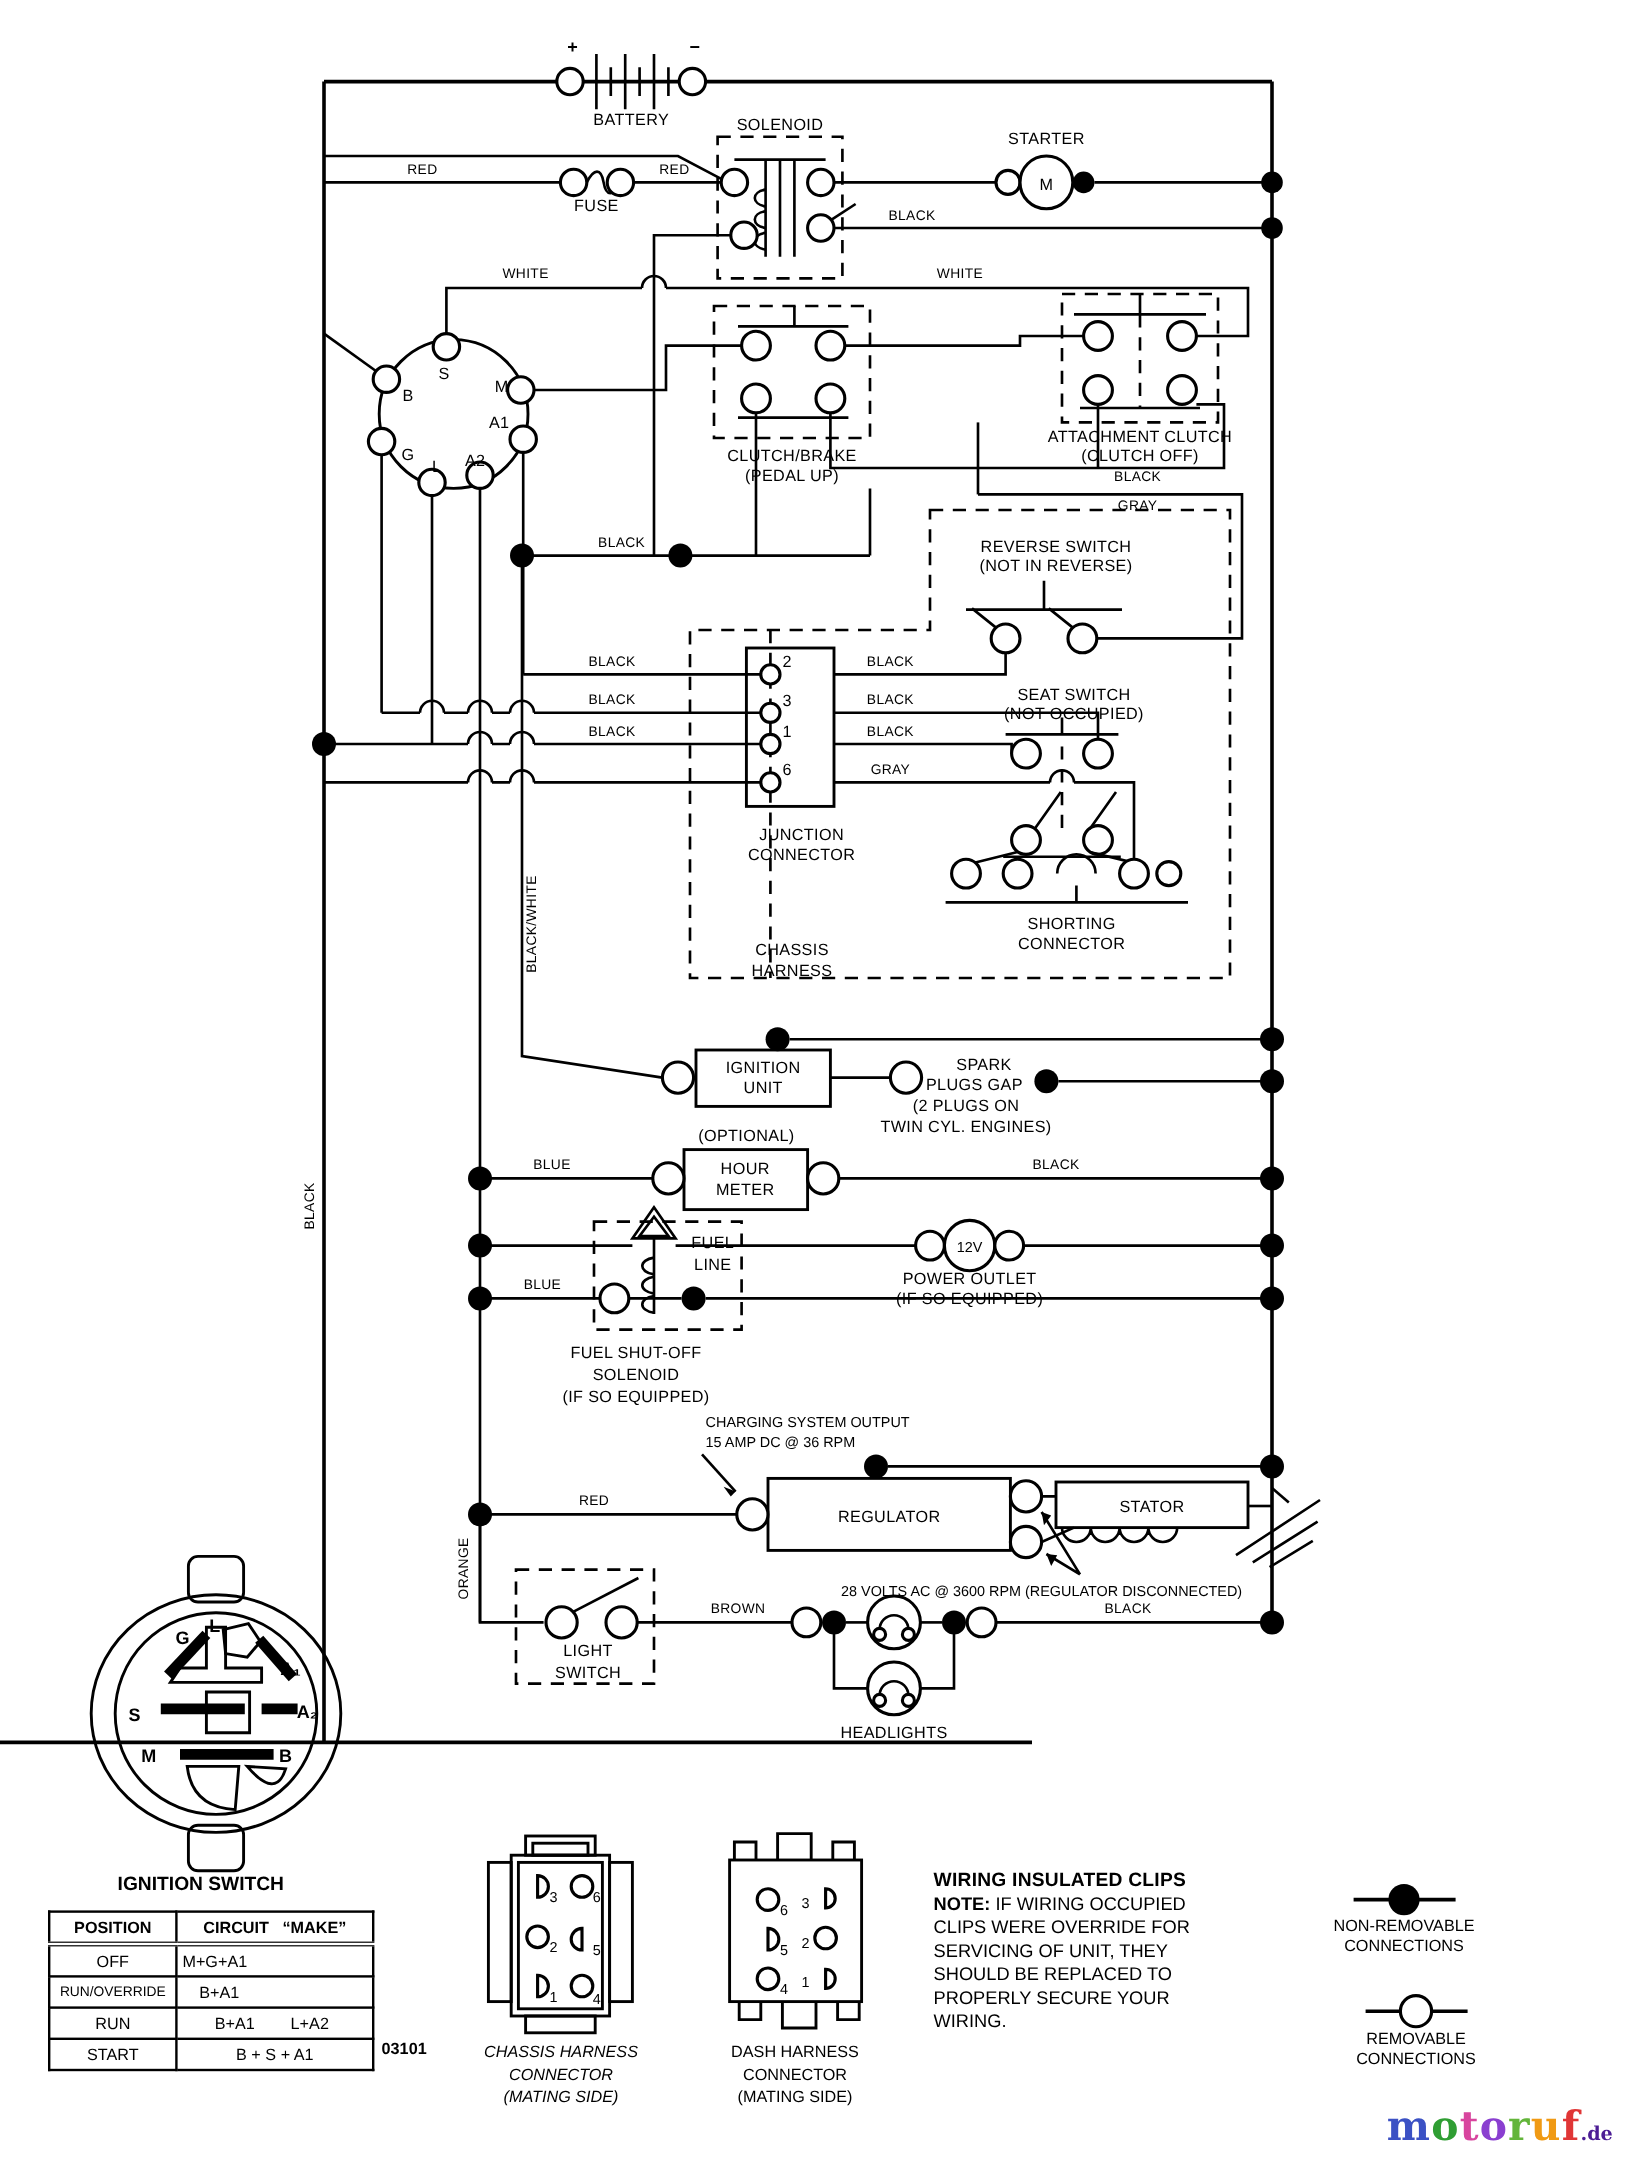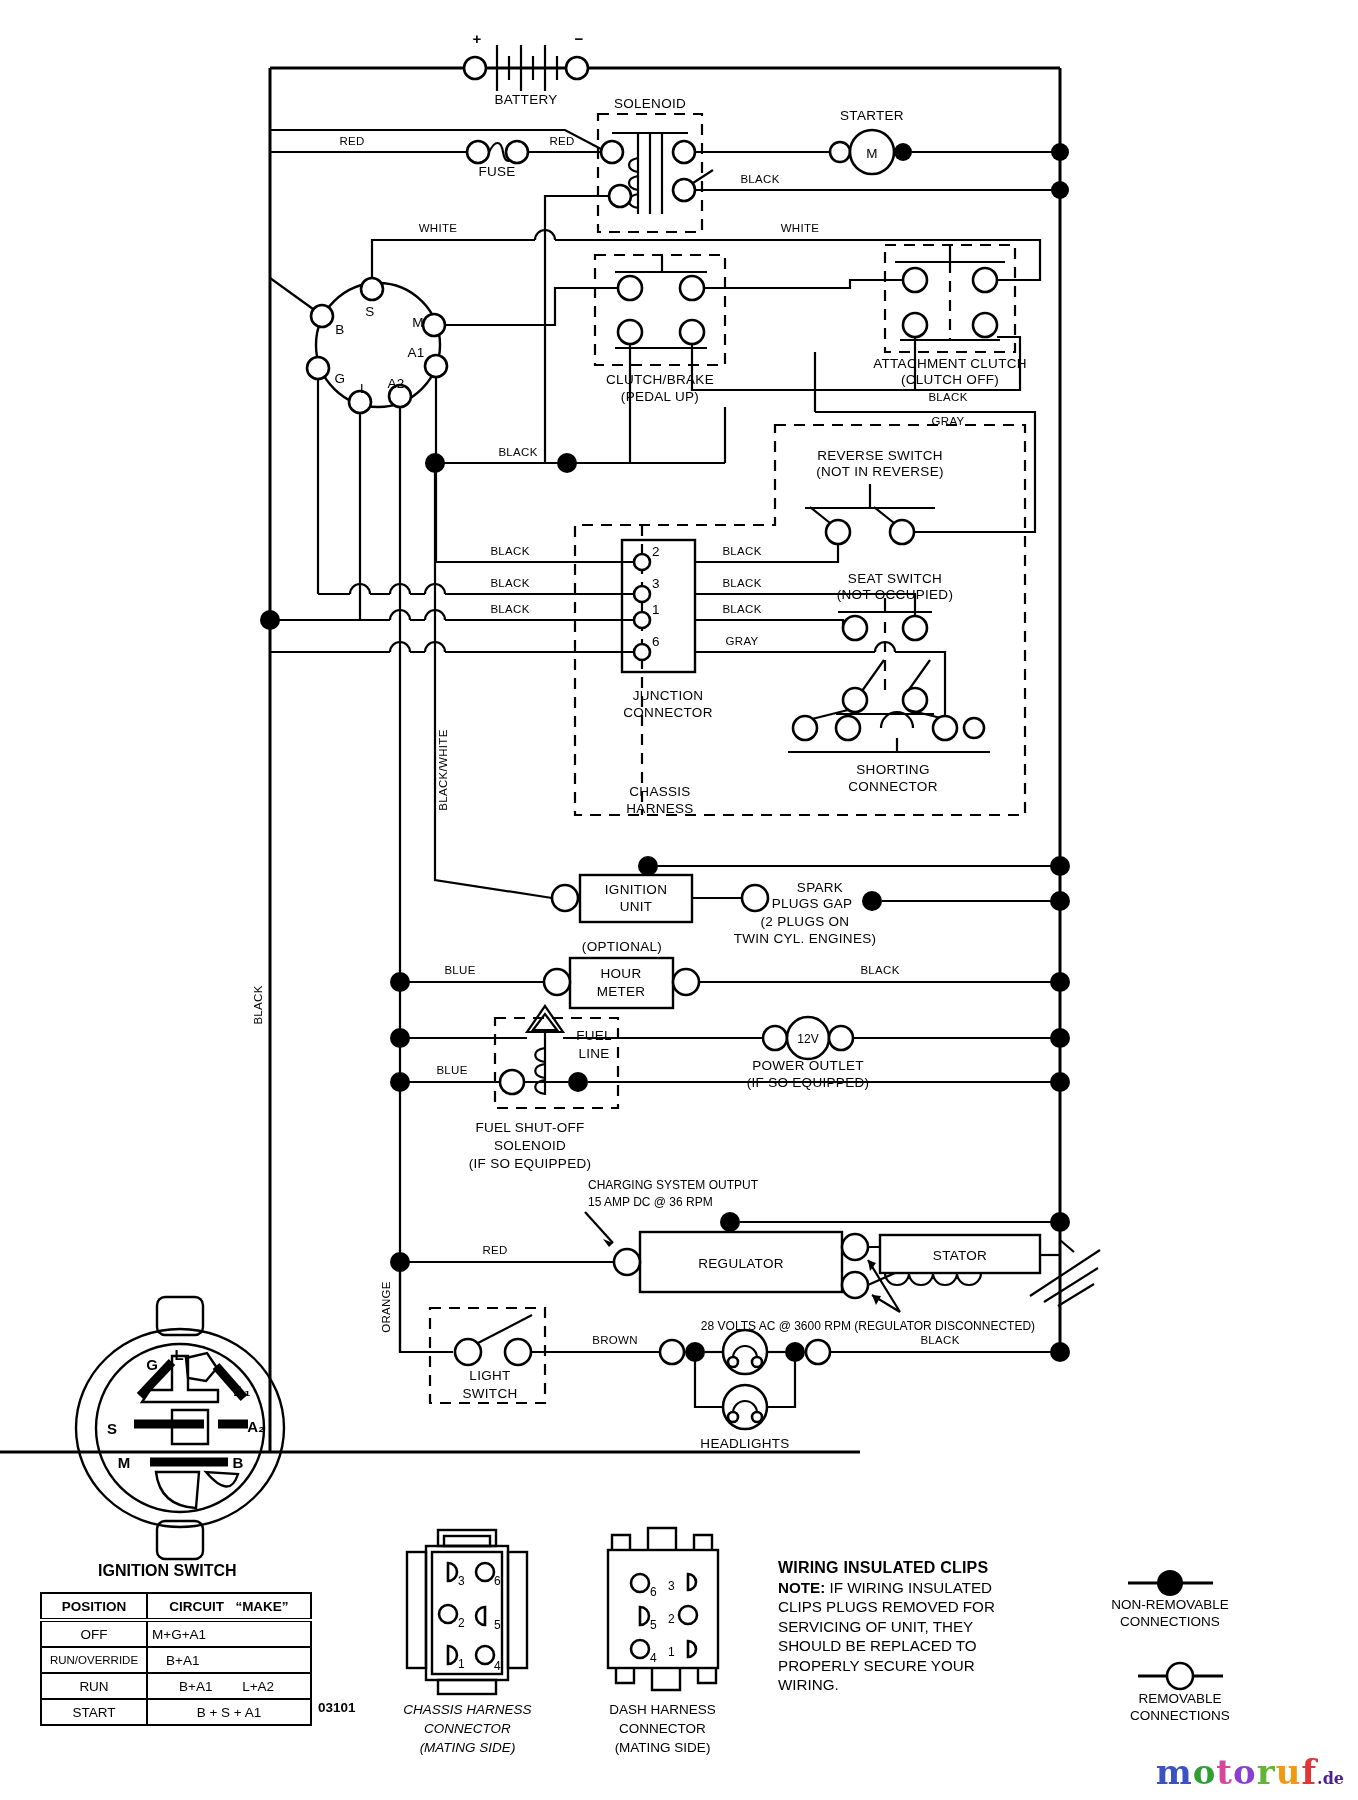--- a/index.html
+++ b/index.html
@@ -517,22 +517,22 @@
 </div>
 
 <div class="cnlabel" style="left:585px;top:1700px;width:155px;">
   <div>DASH HARNESS</div>
   <div>CONNECTOR</div>
   <div>(MATING SIDE)</div>
 </div>
 
 <div class="noteblock">
   <div class="nh">WIRING INSULATED CLIPS</div>
-  <div><b>NOTE:</b> <span>IF WIRING INSULATED</span></div>
-  <div>CLIPS PLUGS REMOVED FOR</div>
+  <div><b>NOTE:</b> <span>IF WIRING OCCUPIED</span></div>
+  <div>CLIPS WERE OVERRIDE FOR</div>
   <div>SERVICING OF UNIT, THEY</div>
   <div>SHOULD BE REPLACED TO</div>
   <div>PROPERLY SECURE YOUR</div>
   <div>WIRING.</div>
 </div>
 
 <div class="legend" style="left:1095px;top:1596px;width:150px;">
   <div>NON-REMOVABLE</div>
   <div>CONNECTIONS</div>
 </div>

